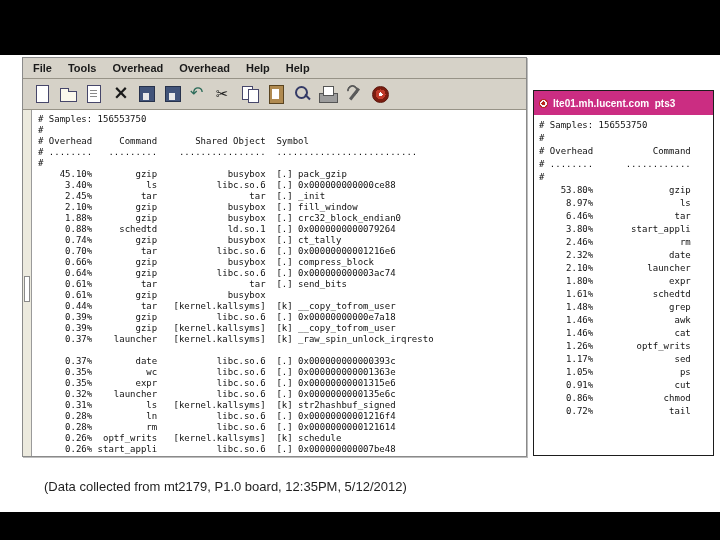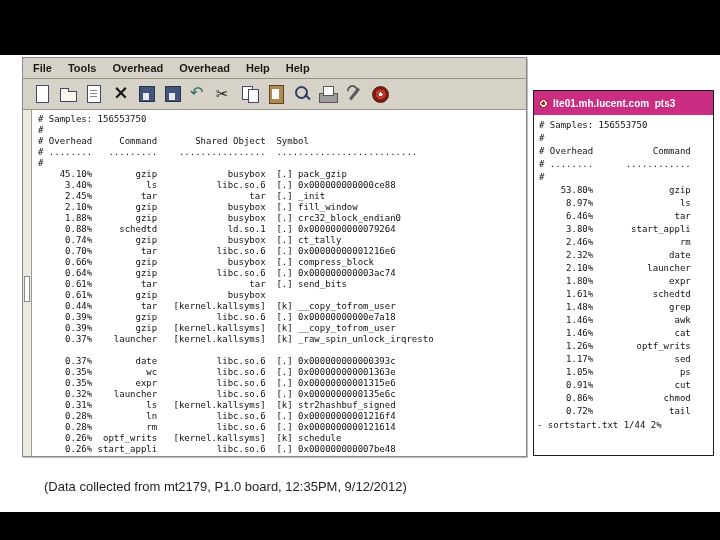--- a/index.html
+++ b/index.html
@@ -148,19 +148,18 @@
      1.61%           schedtd
      1.48%              grep
      1.46%               awk
      1.46%               cat
      1.26%        optf_writs
      1.17%               sed
      1.05%                ps
      0.91%               cut
      0.86%             chmod
      0.72%              tail</pre>
-      <pre class="termstatus">- sortstart.txt 1/44 2%</pre>
     </div>
 
-    <div class="caption">(Data collected from mt2179, P1.0 board, 12:35PM, 9/12/2012)</div>
+    <div class="caption">(Data collected from mt2179, P1.0 board, 12:35PM, 5/12/2012)</div>
 
   </div>
 </div>
 
 </body></html>

